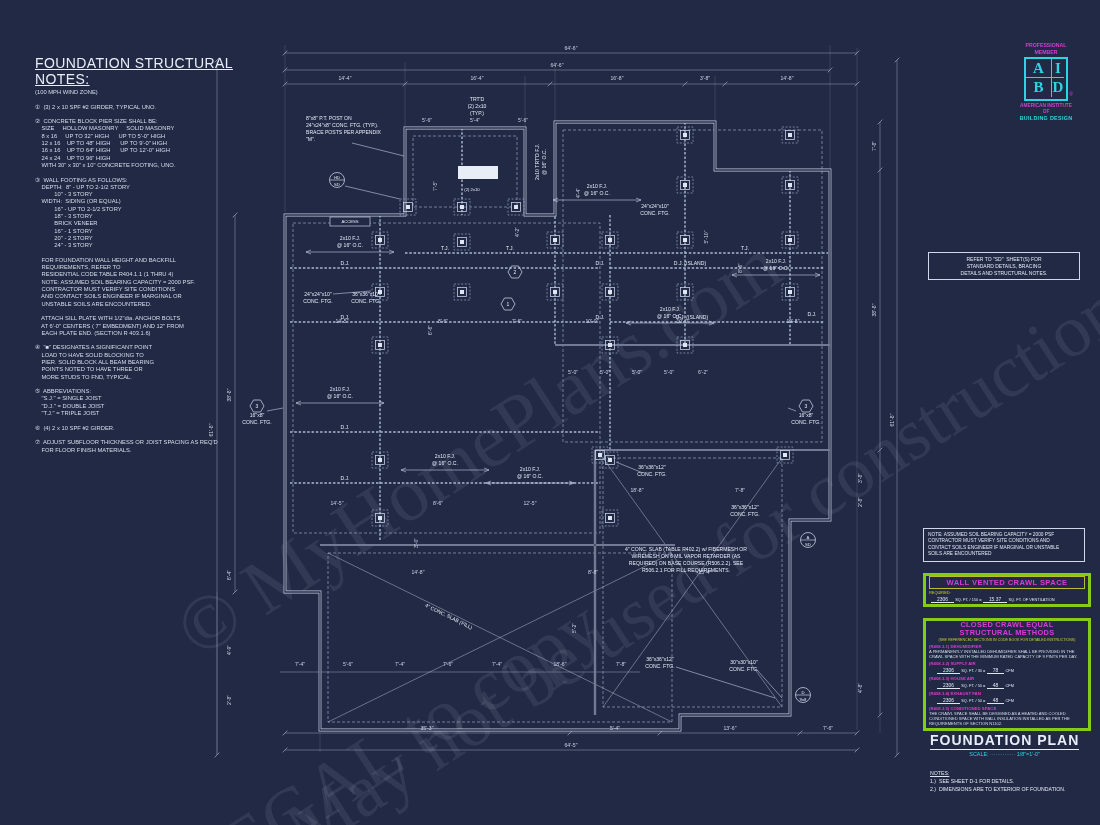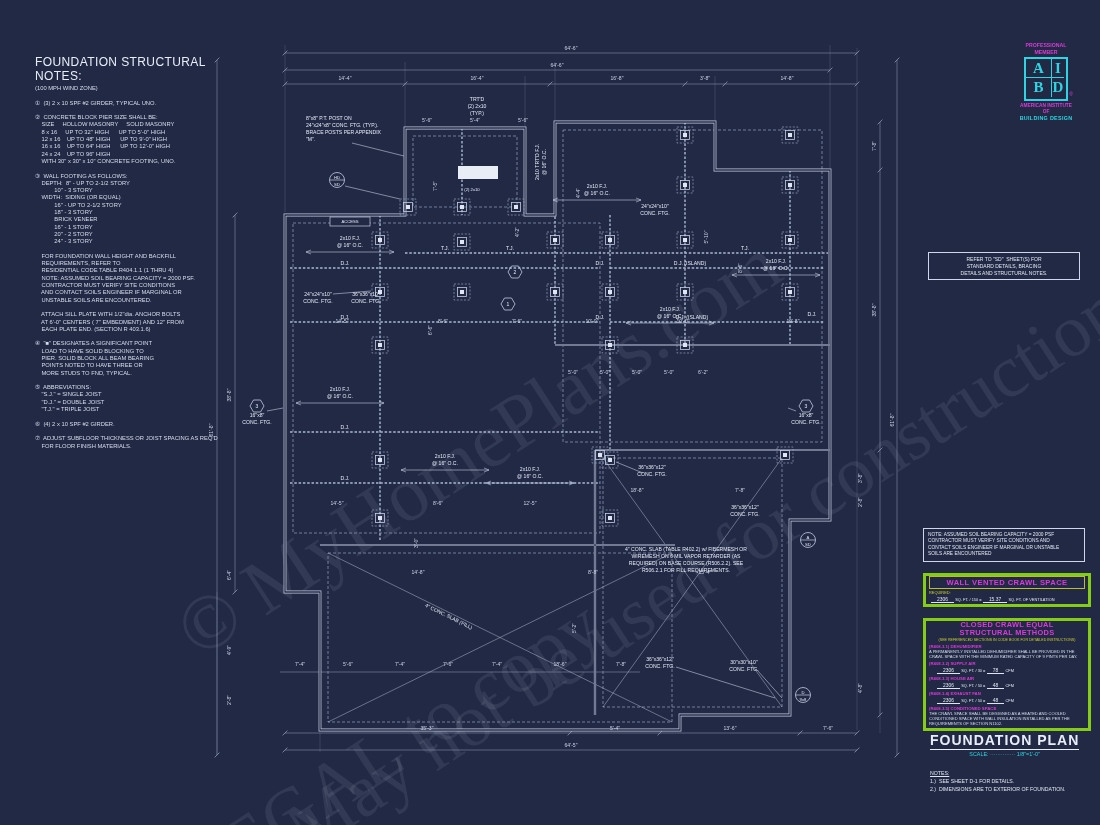--- a/index.html
+++ b/index.html
@@ -1,21 +1,21 @@
 <!DOCTYPE html>
 <html><head>
 <meta charset="utf-8">
 <style>
   html,body{margin:0;padding:0;}
   body{width:1100px;height:825px;background:#222944;overflow:hidden;position:relative;
        font-family:"Liberation Sans",sans-serif;color:#dfe6f2;}
   .abs{position:absolute;}
   
   #left-notes{left:35px;top:55px;width:210px;}
-  #notes-title{font-size:12px;letter-spacing:.4px;color:#e8eef8;}
+  #notes-title{font-size:14px;letter-spacing:.4px;text-decoration:underline;color:#e8eef8;}
   #notes-body{font-size:5.8px;line-height:1.26;white-space:pre;color:#d5ddeb;margin-top:2px;}
   
   #plan-svg{left:0;top:0;}
   
   .wm{font-family:"Liberation Serif",serif;color:rgba(198,208,228,0.10);white-space:nowrap;
       transform-origin:0 0;transform:rotate(-33deg);pointer-events:none;}
   #wm1{left:160px;top:600px;font-size:78px;}
   #wm2{left:270px;top:800px;font-size:74px;}
   #wm3{left:110px;top:880px;font-size:74px;}
   

